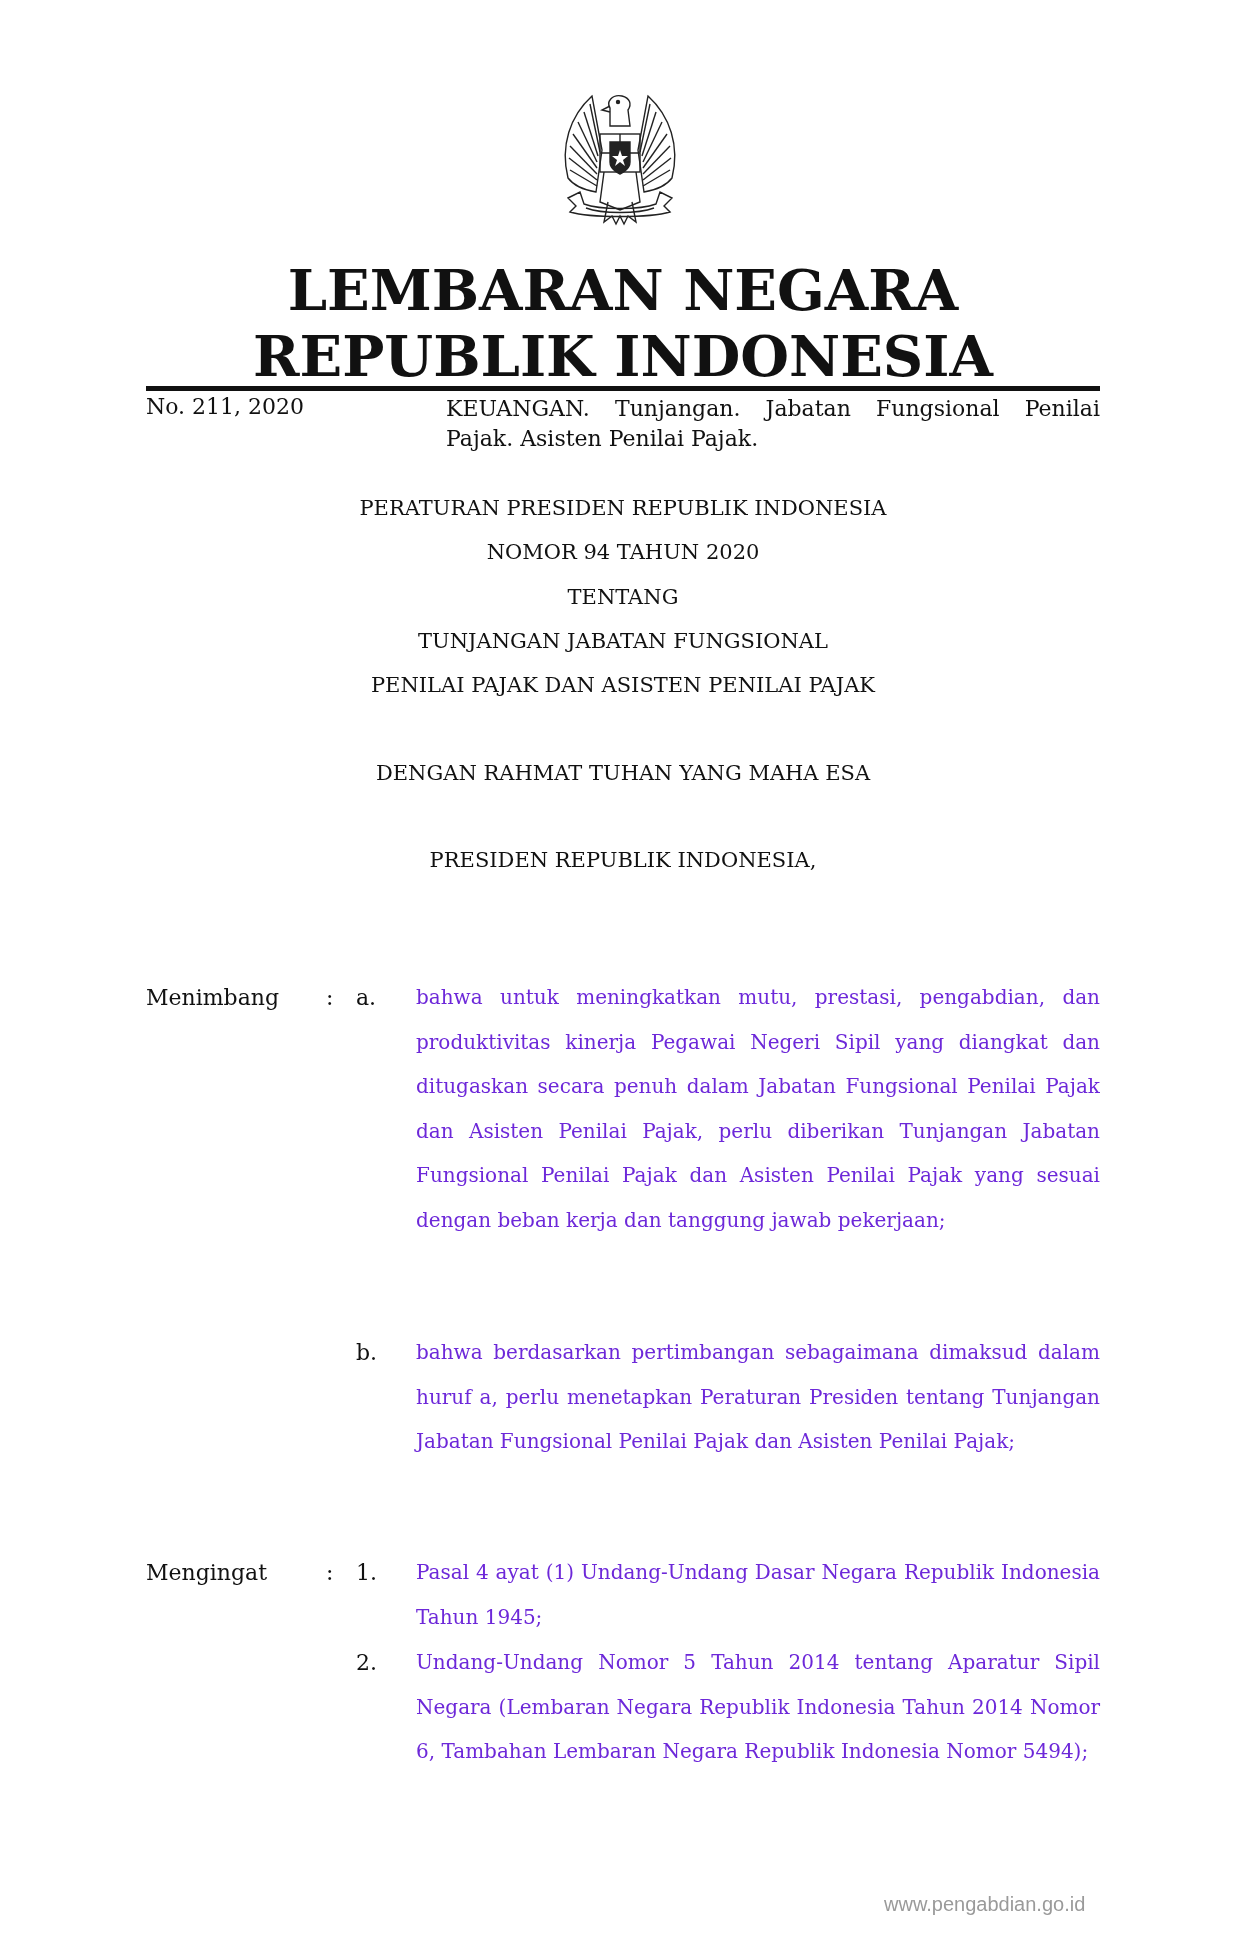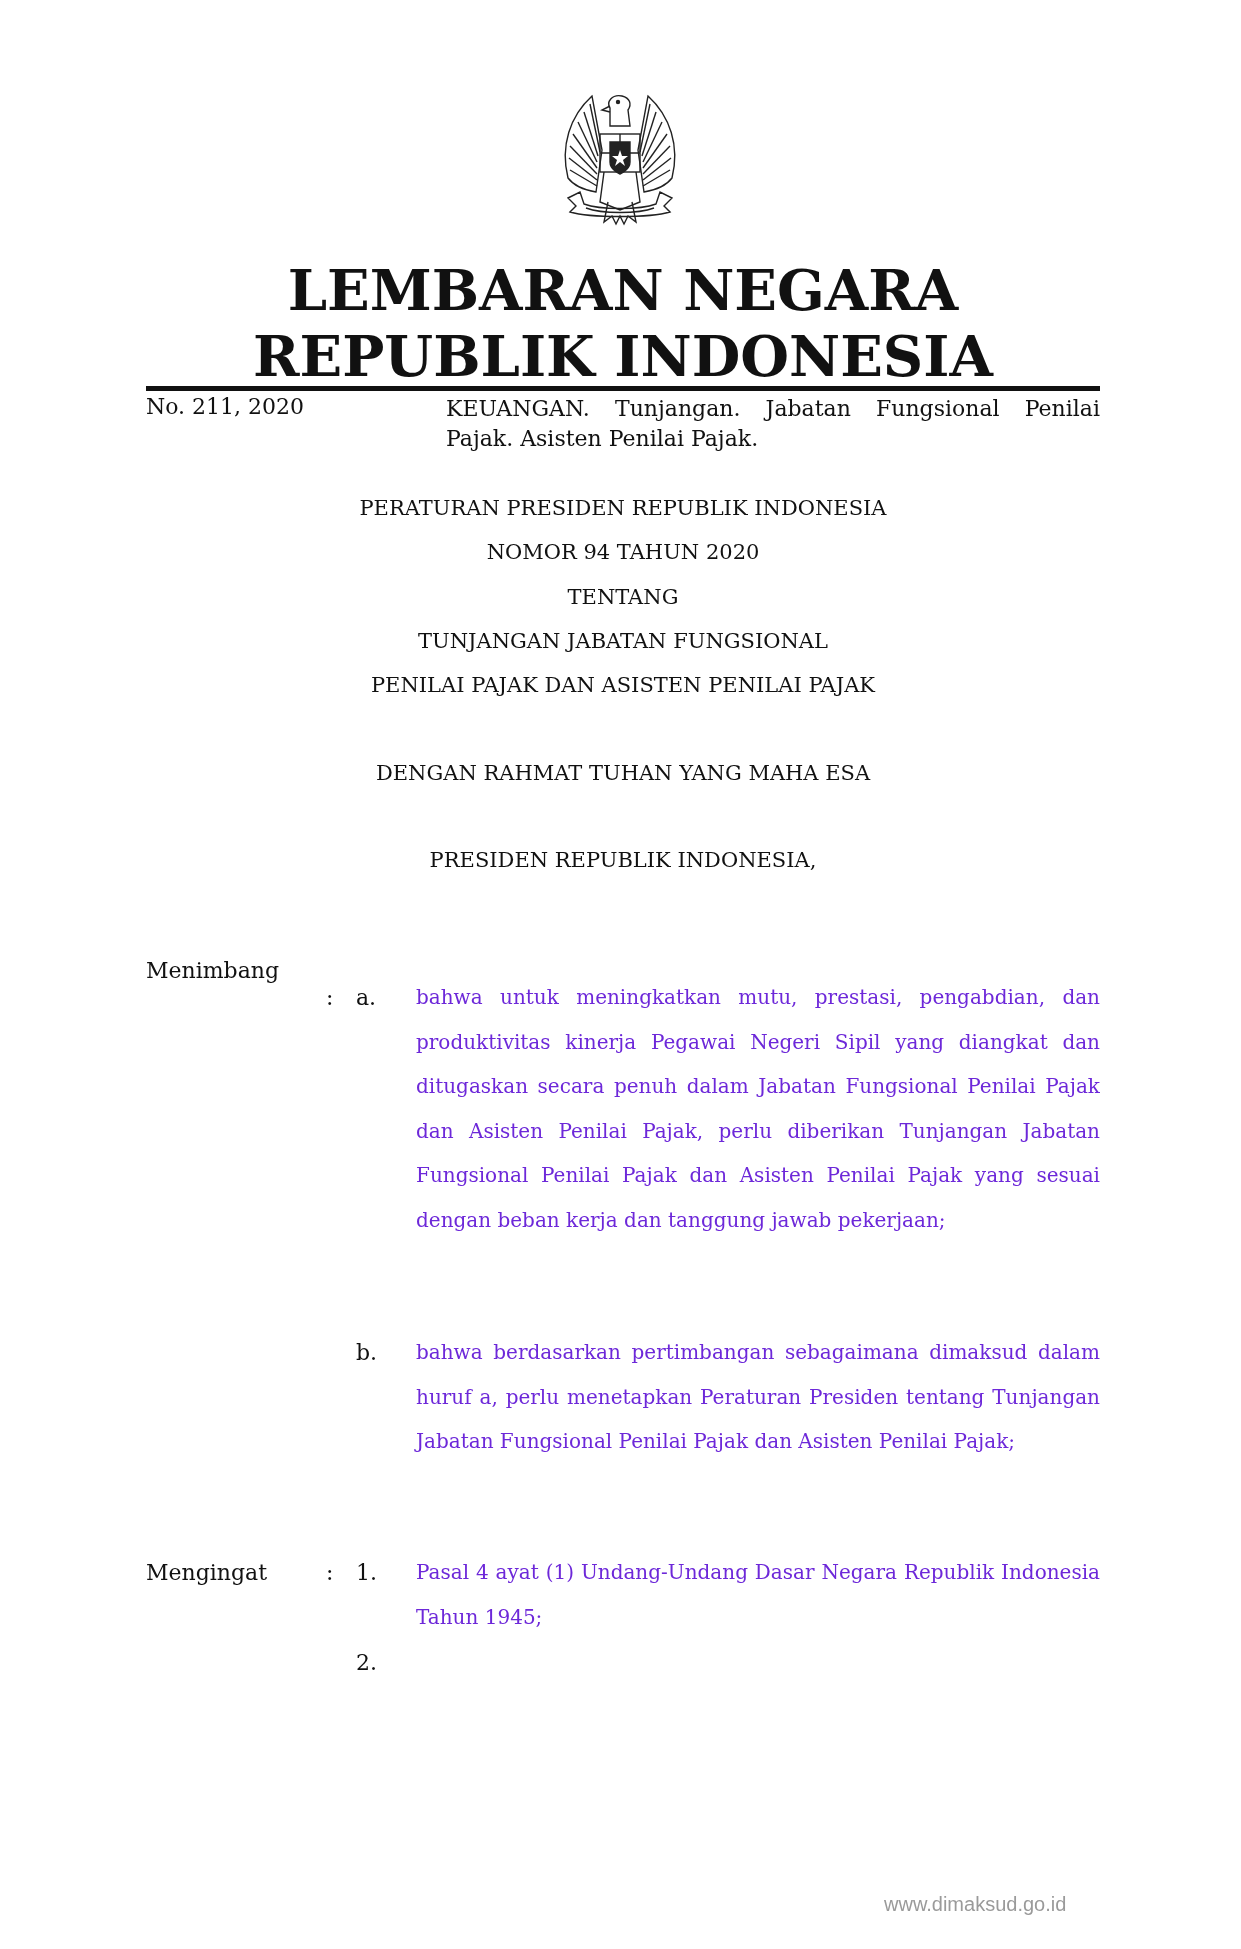--- a/index.html
+++ b/index.html
@@ -80,29 +80,30 @@
 
   <div class="center-line" style="top:498px;">PERATURAN PRESIDEN REPUBLIK INDONESIA</div>
   <div class="center-line" style="top:542px;">NOMOR 94 TAHUN 2020</div>
   <div class="center-line" style="top:587px;">TENTANG</div>
   <div class="center-line" style="top:631px;">TUNJANGAN JABATAN FUNGSIONAL</div>
   <div class="center-line" style="top:675px;">PENILAI PAJAK DAN ASISTEN PENILAI PAJAK</div>
 
   <div class="center-line" style="top:850px;">PRESIDEN REPUBLIK INDONESIA,</div>
   <div class="center-line" style="top:763px;">DENGAN RAHMAT TUHAN YANG MAHA ESA</div>
 
-  <div class="section-label" style="top:958px;">Menimbang</div>
+  <div class="section-label" style="top:985px;">Menimbang</div>
   <div class="colon" style="left:326px; top:985px;">:</div>
   <div class="item-marker" style="left:356px; top:985px;">a.</div>
   <div class="item-text" style="top:975px;">bahwa untuk meningkatkan mutu, prestasi, pengabdian, dan produktivitas kinerja Pegawai Negeri Sipil yang diangkat dan ditugaskan secara penuh dalam Jabatan Fungsional Penilai Pajak dan Asisten Penilai Pajak, perlu diberikan Tunjangan Jabatan Fungsional Penilai Pajak dan Asisten Penilai Pajak yang sesuai dengan beban kerja dan tanggung jawab pekerjaan;</div>
 
   <div class="item-marker" style="left:356px; top:1340px;">b.</div>
   <div class="item-text" style="top:1330px;">bahwa berdasarkan pertimbangan sebagaimana dimaksud dalam huruf a, perlu menetapkan Peraturan Presiden tentang Tunjangan Jabatan Fungsional Penilai Pajak dan Asisten Penilai Pajak;</div>
 
   <div class="section-label" style="top:1560px;">Mengingat</div>
   <div class="colon" style="left:326px; top:1560px;">:</div>
   <div class="item-marker" style="left:356px; top:1560px;">1.</div>
   <div class="item-text" style="top:1550px;">Pasal 4 ayat (1) Undang-Undang Dasar Negara Republik Indonesia Tahun 1945;</div>
 
   <div class="item-marker" style="left:356px; top:1650px;">2.</div>
+  <div class="item-text" style="top:1640px;">Undang-Undang Nomor 5 Tahun 2014 tentang Aparatur Sipil Negara (Lembaran Negara Republik Indonesia Tahun 2014 Nomor 6, Tambahan Lembaran Negara Republik Indonesia Nomor 5494);</div>
 
-  <div class="watermark">www.dimaksud.go.id</div>
+  <div class="watermark">www.pengabdian.go.id</div>
 </div>
 
 </body></html>

